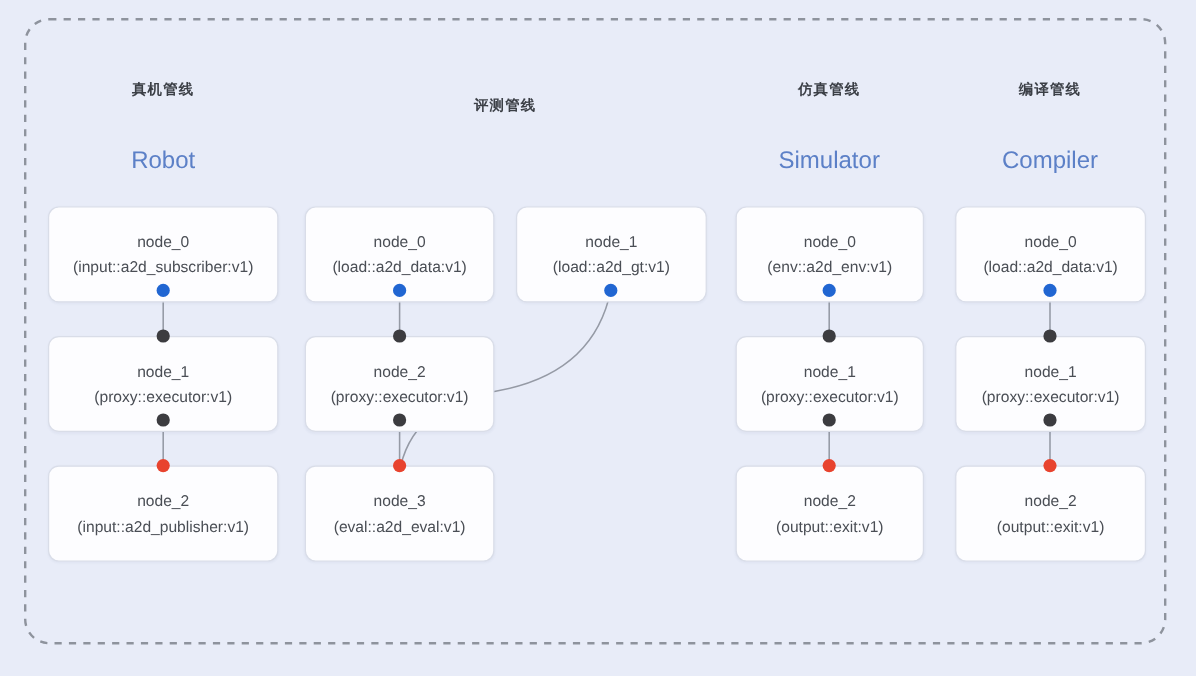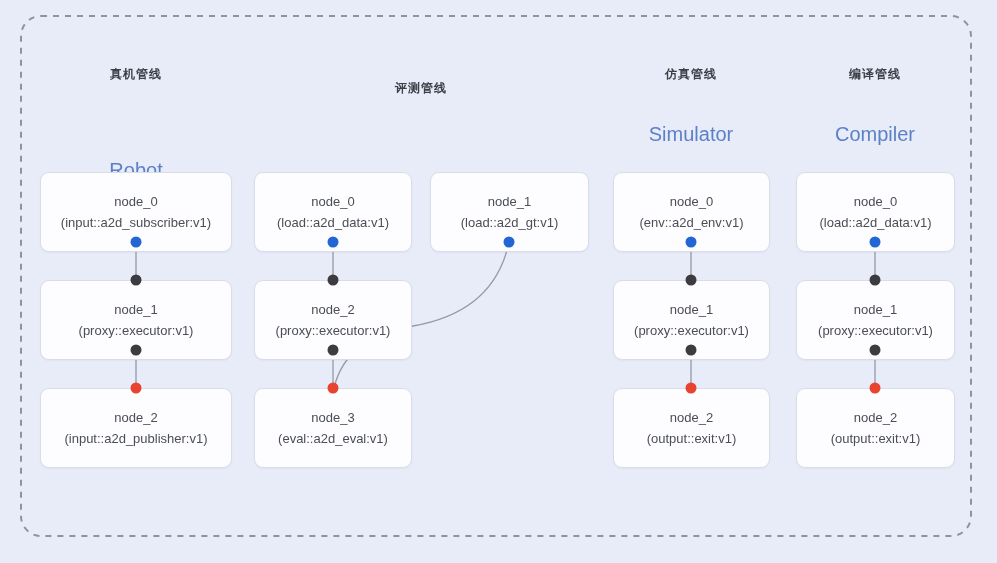--- a/index.html
+++ b/index.html
@@ -114,21 +114,21 @@
     <path class="edge" d="M 509 242 C 499 290, 465 317, 413 326 C 373 333, 343 350, 334 388"></path>
 
     <line class="edge" x1="691" y1="242" x2="691" y2="280"></line>
     <line class="edge" x1="691" y1="350" x2="691" y2="388"></line>
 
     <line class="edge" x1="875" y1="242" x2="875" y2="280"></line>
     <line class="edge" x1="875" y1="350" x2="875" y2="388"></line>
   </svg>
 
   <div class="pipeline-title title-zh" style="left:136px;">真机管线</div>
-  <div class="pipeline-title title-en" style="left:136px;margin-top:36px;">Robot</div>
+  <div class="pipeline-title title-en" style="left:136px;">Robot</div>
 
   <div class="pipeline-title title-zh" style="left:421px;margin-top:14px;">评测管线</div>
 
   <div class="pipeline-title title-en" style="left:691px;">Simulator</div>
   <div class="pipeline-title title-zh" style="left:691px;">仿真管线</div>
 
   <div class="pipeline-title title-zh" style="left:875px;">编译管线</div>
   <div class="pipeline-title title-en" style="left:875px;">Compiler</div>
 
   <div class="node-card col-robot row-0">

